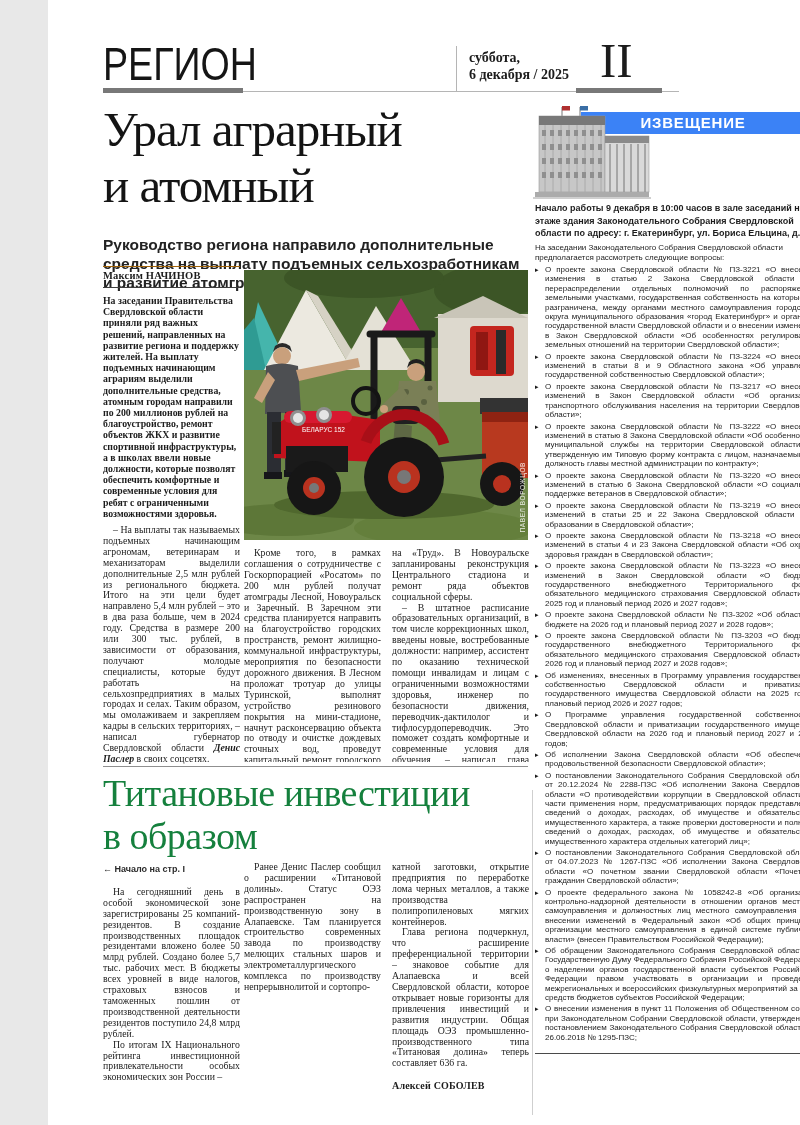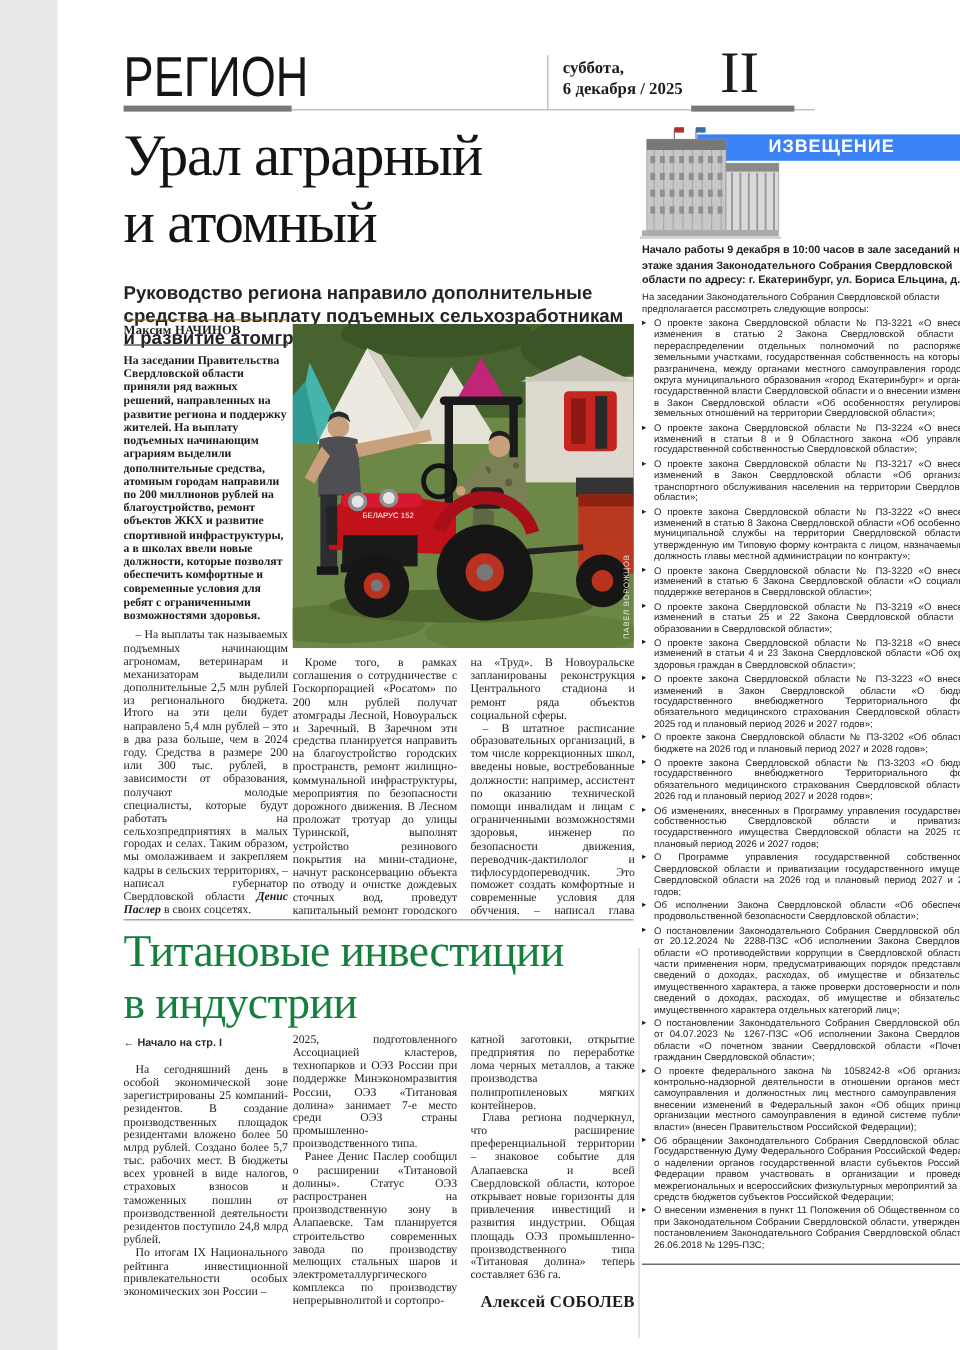--- a/index.html
+++ b/index.html
@@ -41,21 +41,21 @@
   .a1-col3{left:344px;top:548px;width:137px;height:214px;overflow:hidden;}
 
   
   .divider-h{left:55px;top:766px;width:425px;height:1px;background:#8f8f8f;}
   .a2-title{left:55px;top:772px;font-size:38px;line-height:43px;font-weight:400;letter-spacing:-0.5px;color:#15803d;}
   .a2-col1{left:55px;top:862px;width:137px;height:263px;overflow:hidden;}
   .a2-col2{left:196px;top:862px;width:137px;height:263px;overflow:hidden;}
   .a2-col3{left:344px;top:862px;width:137px;height:263px;overflow:hidden;}
   .continued{font-family:"Liberation Sans","DejaVu Sans",sans-serif;font-size:9px;font-weight:bold;
       color:#2c2c2c;margin:2px 0 12px 0;text-align:left;}
-  .author{font-weight:bold;text-align:right;margin-top:12px;font-size:14px;letter-spacing:.2px;}
+  .author{font-weight:bold;margin-top:12px;font-size:10px;letter-spacing:.2px;}
 
   
   .v-rule{left:484px;top:790px;width:1px;height:325px;background:#cfcfcf;}
   .notice{left:487px;top:104px;width:281px;height:960px;
       font-family:"Liberation Sans","DejaVu Sans",sans-serif;color:#1d1d1d;}
   .notice-bar{position:absolute;left:46px;top:8px;width:224px;height:22px;background:#3b82f6;
       color:#ffffff;font-weight:bold;font-size:15px;line-height:22px;text-align:center;letter-spacing:.8px;}
   .notice-building{position:absolute;left:-2px;top:0px;width:118px;height:97px;}
   .notice-intro{position:absolute;left:106px;top:37px;width:176px;font-weight:bold;
       font-size:10.8px;line-height:15px;color:#1a1a1a;}
@@ -181,30 +181,29 @@
     <p class="ind">Кроме того, в рамках соглашения о сотрудничестве с Госкорпорацией «Росатом» по 200 млн рублей получат атомграды Лесной, Новоуральск и Заречный. В Заречном эти средства планируется направить на благоустройство городских пространств, ремонт жилищно-коммунальной инфраструктуры, мероприятия по безопасности дорожного движения. В Лесном проложат тротуар до улицы Туринской, выполнят устройство резинового покрытия на мини-стадионе, начнут расконсервацию объекта по отводу и очистке дождевых сточных вод, проведут капитальный ремонт городского стадио-</p>
   </div>
   <div class="abs col a1-col3">
     <p>на «Труд». В Новоуральске запланированы реконструкция Центрального стадиона и ремонт ряда объектов социальной сферы.</p>
     <p class="ind"><span>– В штатное расписание образовательных организаций, в том числе коррекционных школ, введены новые, востребованные должности: например, ассистент по оказанию технической помощи инвалидам и лицам с ограниченными возможностями здоровья, инженер по безопасности движения, переводчик-дактилолог и тифлосурдопереводчик. Это поможет создать комфортные и современные условия для обучения, – написал глава региона.</span></p>
   </div>
 
   <div class="abs divider-h"></div>
   <div class="abs a2-title">
     <div>Титановые инвестиции</div>
-    <div>в индустрии</div>
+    <div>в образом</div>
   </div>
 
   <div class="abs col a2-col1">
     <div class="continued">← Начало на стр. I</div>
     <p class="ind">На сегодняшний день в особой экономической зоне зарегистрированы 25 компаний-резидентов. В создание производственных площадок резидентами вложено более 50 млрд рублей. Создано более 5,7 тыс. рабочих мест. В бюджеты всех уровней в виде налогов, страховых взносов и таможенных пошлин от производственной деятельности резидентов поступило 24,8 млрд рублей.</p>
     <p class="ind">По итогам IX Национального рейтинга инвестиционной привлекательности особых экономических зон России –</p>
   </div>
   <div class="abs col a2-col2">
-    <p>2025, подготовленного Ассоциацией кластеров, технопарков и ОЭЗ России при поддержке Минэкономразвития России, ОЭЗ «Титановая долина» занимает 7-е место среди ОЭЗ страны промышленно-производственного типа.</p>
     <p class="ind">Ранее Денис Паслер сообщил о расширении «Титановой долины». Статус ОЭЗ распространен на производственную зону в Алапаевске. Там планируется строительство современных завода по производству мелющих стальных шаров и электрометаллургического комплекса по производству непрерывнолитой и сортопро-</p>
   </div>
   <div class="abs col a2-col3">
     <p>катной заготовки, открытие предприятия по переработке лома черных металлов, а также производства полипропиленовых мягких контейнеров.</p>
     <p class="ind">Глава региона подчеркнул, что расширение преференциальной территории – знаковое событие для Алапаевска и всей Свердловской области, которое открывает новые горизонты для привлечения инвестиций и развития индустрии. Общая площадь ОЭЗ промышленно-производственного типа «Титановая долина» теперь составляет 636 га.</p>
     <div class="author">Алексей СОБОЛЕВ</div>
   </div>
 
   <div class="abs v-rule"></div>
   <div class="abs notice">

